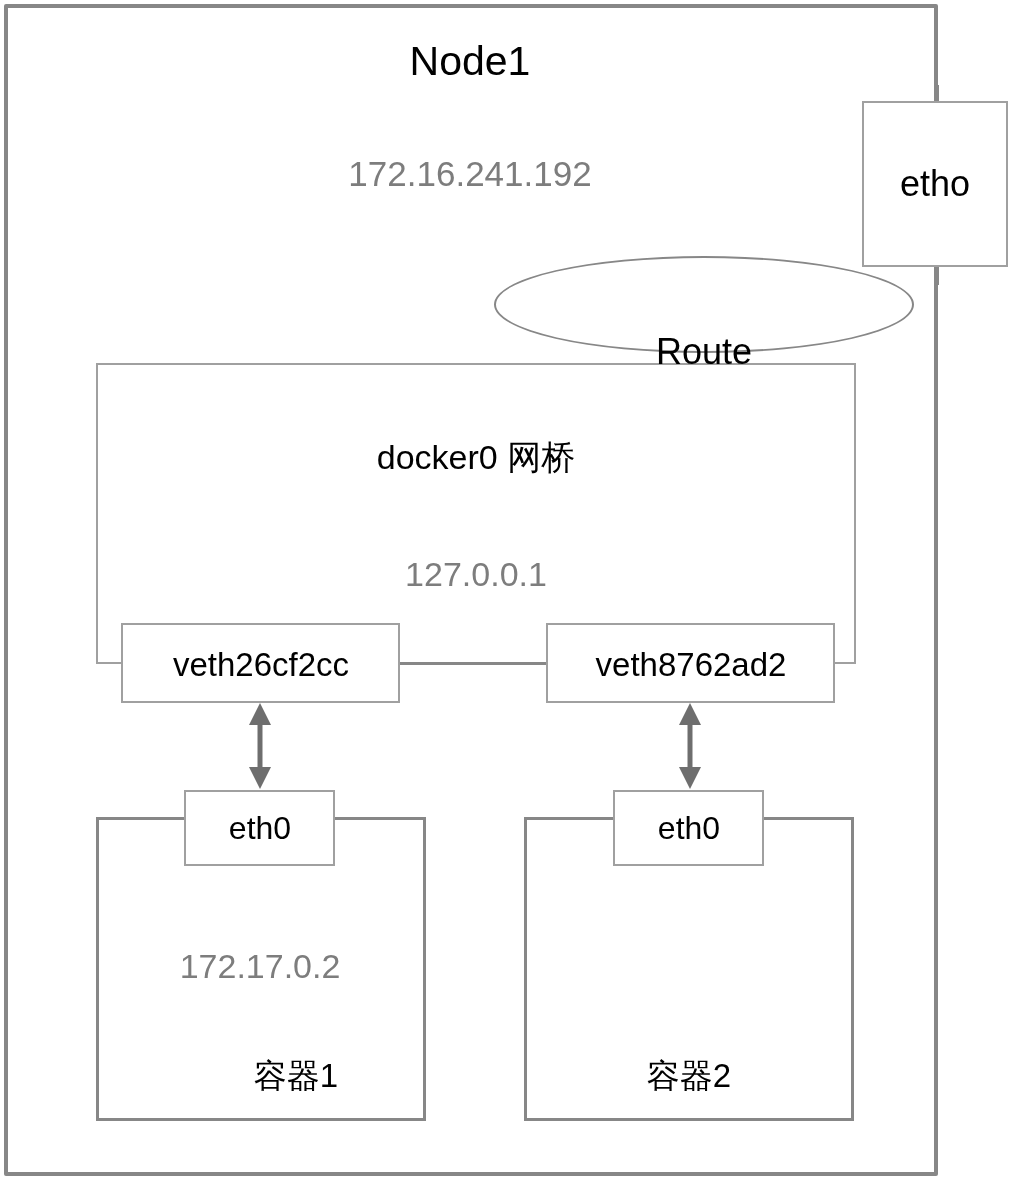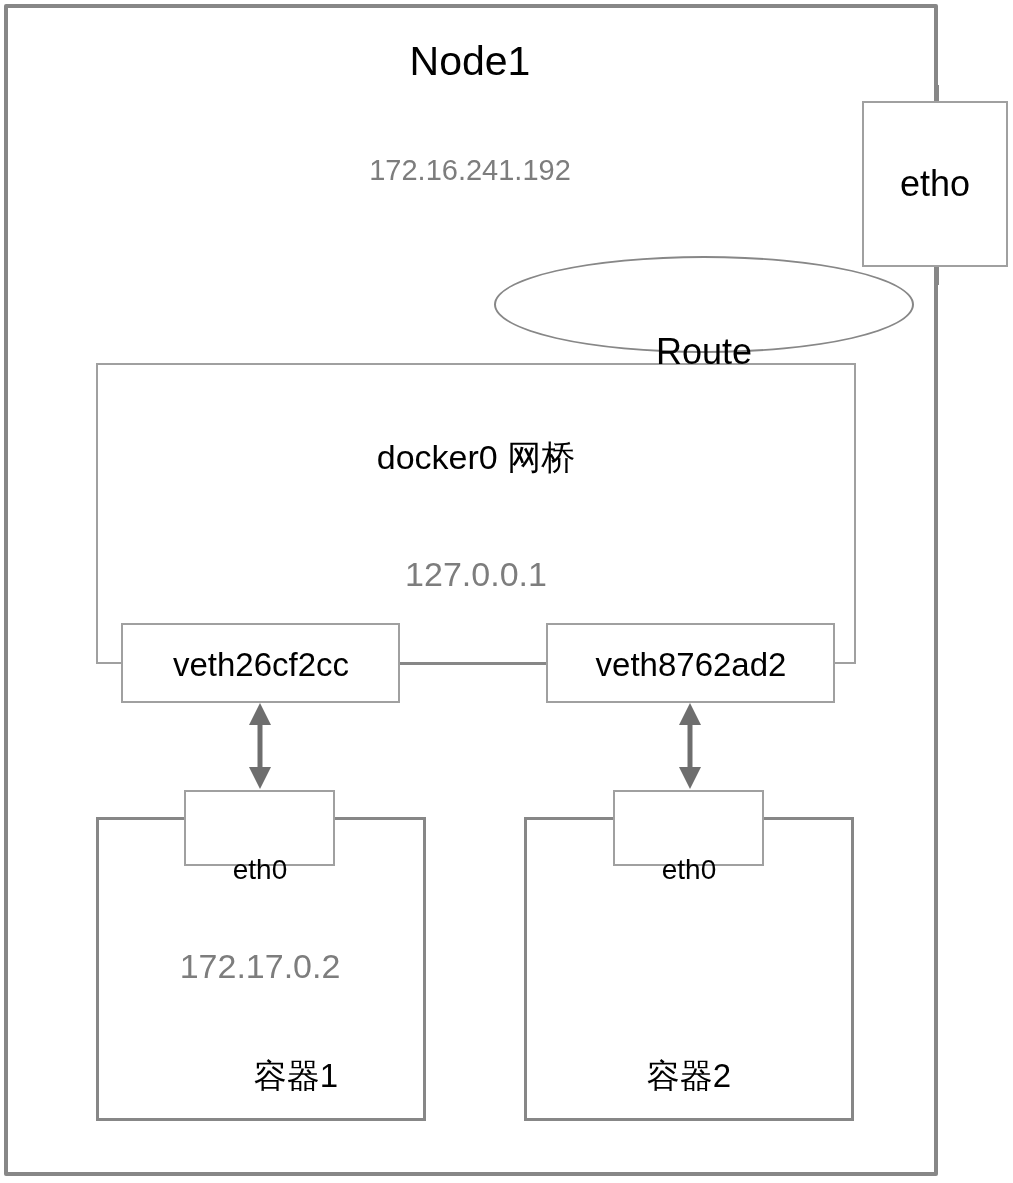--- a/index.html
+++ b/index.html
@@ -45,27 +45,27 @@
   }
   .label.center {
     text-align: center;
     transform: translateX(-50%);
   }
   .ip {
     color: #7d7d7d;
   }
 
   .t-node      { font-size: 41px; }
-  .t-ip-node   { font-size: 29px; }
+  .t-ip-node   { font-size: 35px; }
   .t-etho      { font-size: 36px; }
   .t-route     { font-size: 36px; margin-top: 45px; }
   .t-docker    { font-size: 34px; }
   .t-ip-docker { font-size: 34px; }
   .t-veth      { font-size: 33px; }
-  .t-eth0      { font-size: 28px; margin-top: 44px; }
+  .t-eth0      { font-size: 32px; }
   .t-ip-cont   { font-size: 34px; }
   .t-cont      { font-size: 33px; }
 
   
   .hline {
     position: absolute;
     background: #878787;
     height: 3px;
   }
   .vline {

